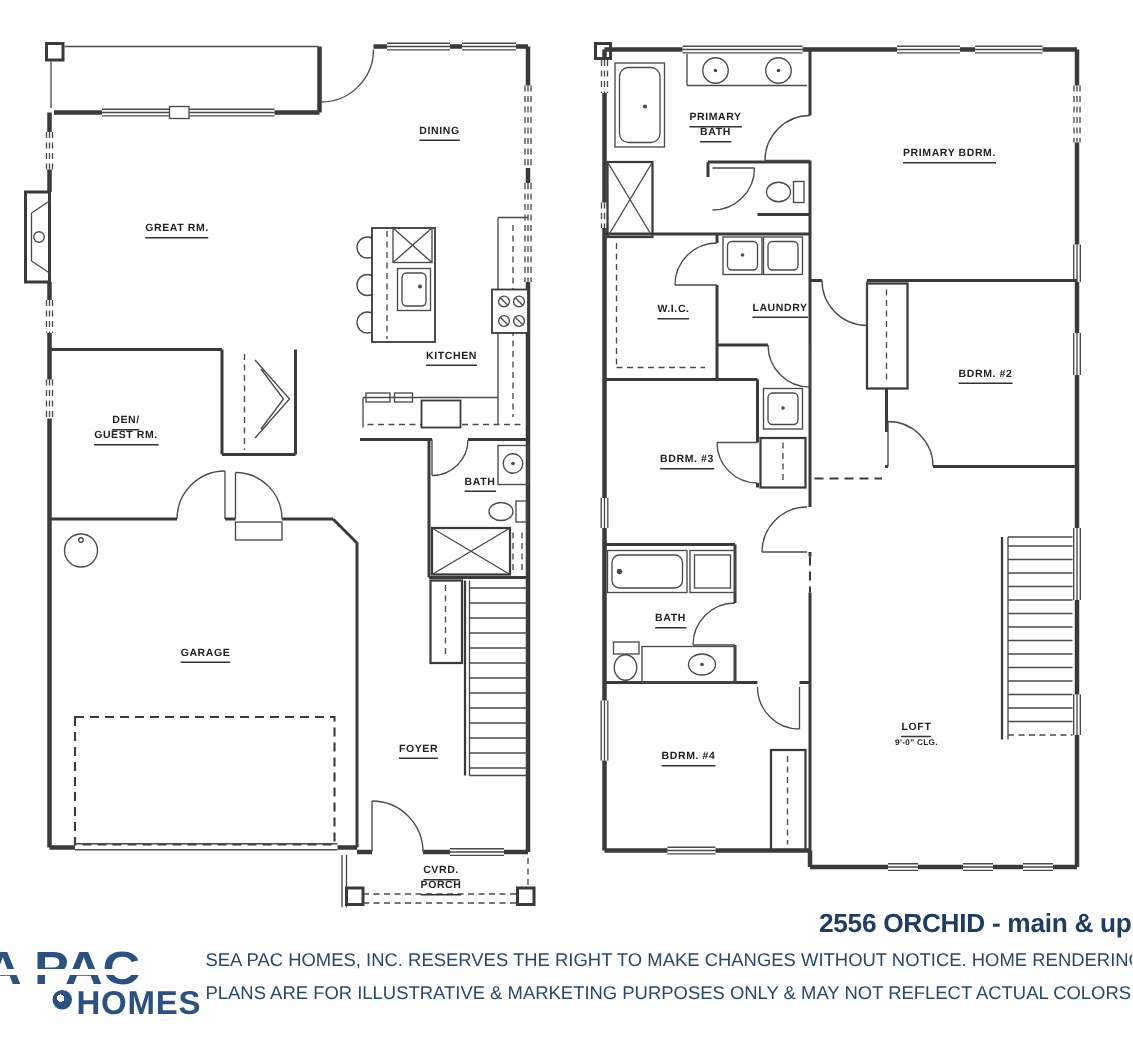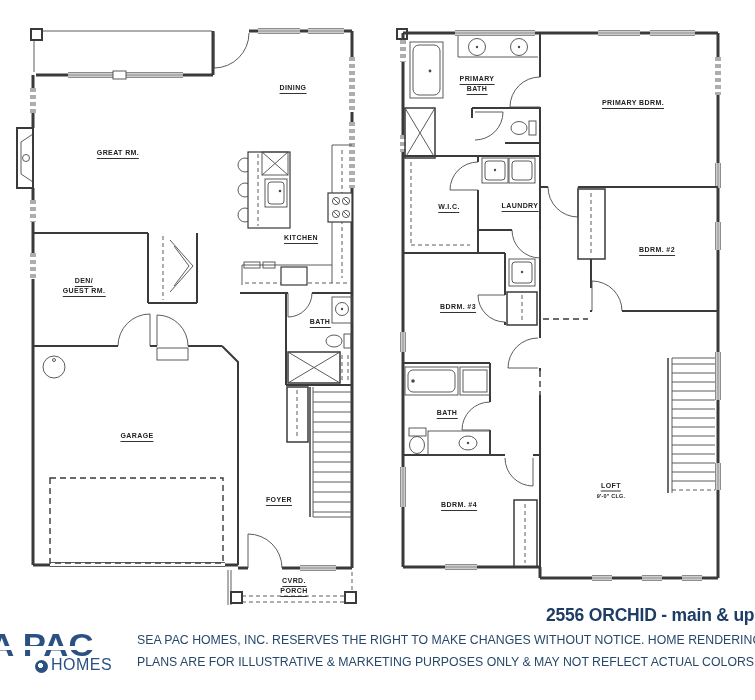--- a/index.html
+++ b/index.html
@@ -29,21 +29,21 @@
   .rlabel span{display:inline-block;border-bottom:1px solid #333;padding-bottom:.5px;}
   .rlabel .noline{border-bottom:none;font-size:5.5px;letter-spacing:.2px;}
   
   .sheet-title{position:absolute;left:546px;top:605px;width:209px;height:24px;overflow:hidden;
                white-space:nowrap;font-size:17.5px;font-weight:700;color:var(--navy);letter-spacing:-.2px;}
   .disc{position:absolute;left:137px;top:629px;width:618px;overflow:hidden;color:var(--disc);
         font-size:12.3px;line-height:22px;white-space:nowrap;}
   .logo-big{position:absolute;left:-57px;top:628px;font-size:31px;font-weight:800;color:var(--logo);
             letter-spacing:0;transform:scaleX(1.12);transform-origin:left;white-space:nowrap;}
   .logo-stripe{position:absolute;left:0;top:646px;width:113px;height:3.5px;background:#fff;}
-  .logo-homes{position:absolute;left:51px;top:656px;font-size:16px;font-weight:400;color:var(--logo);
+  .logo-homes{position:absolute;left:51px;top:656px;font-size:22px;font-weight:700;color:var(--logo);
               letter-spacing:.5px;}
   .logo-mark{position:absolute;left:35px;top:660px;width:13px;height:13px;border-radius:50%;
              background:radial-gradient(circle at 42% 42%, #fff 0 2.5px, var(--logo) 2.5px);}
 </style>
 </head>
 <body>
 
 <div class="canvas">
 
 <svg width="755" height="700" viewBox="0 0 755 700">

